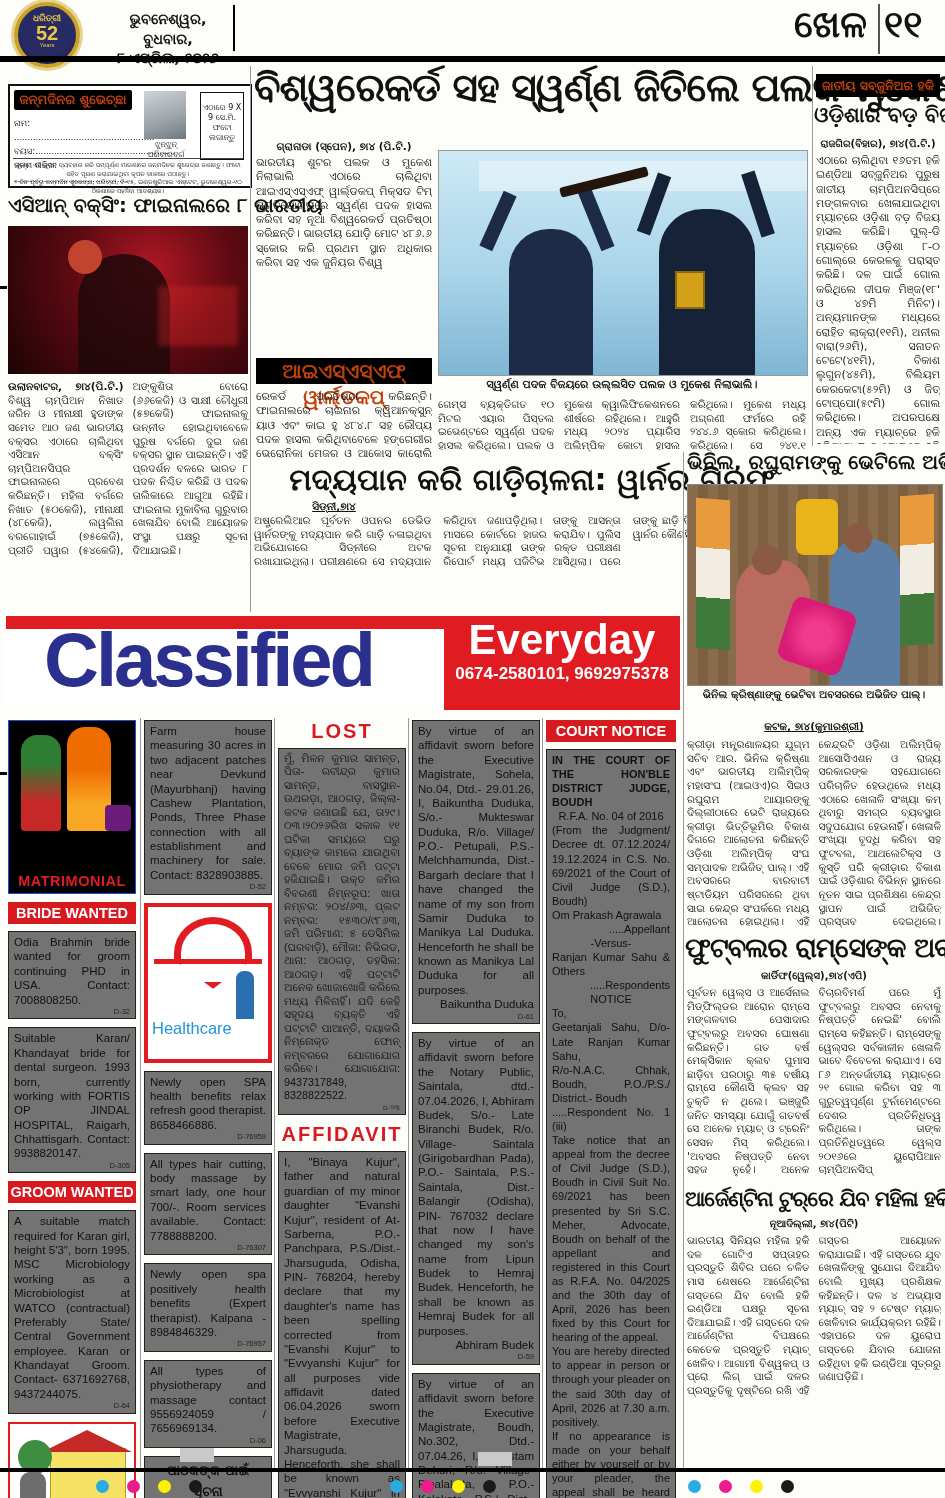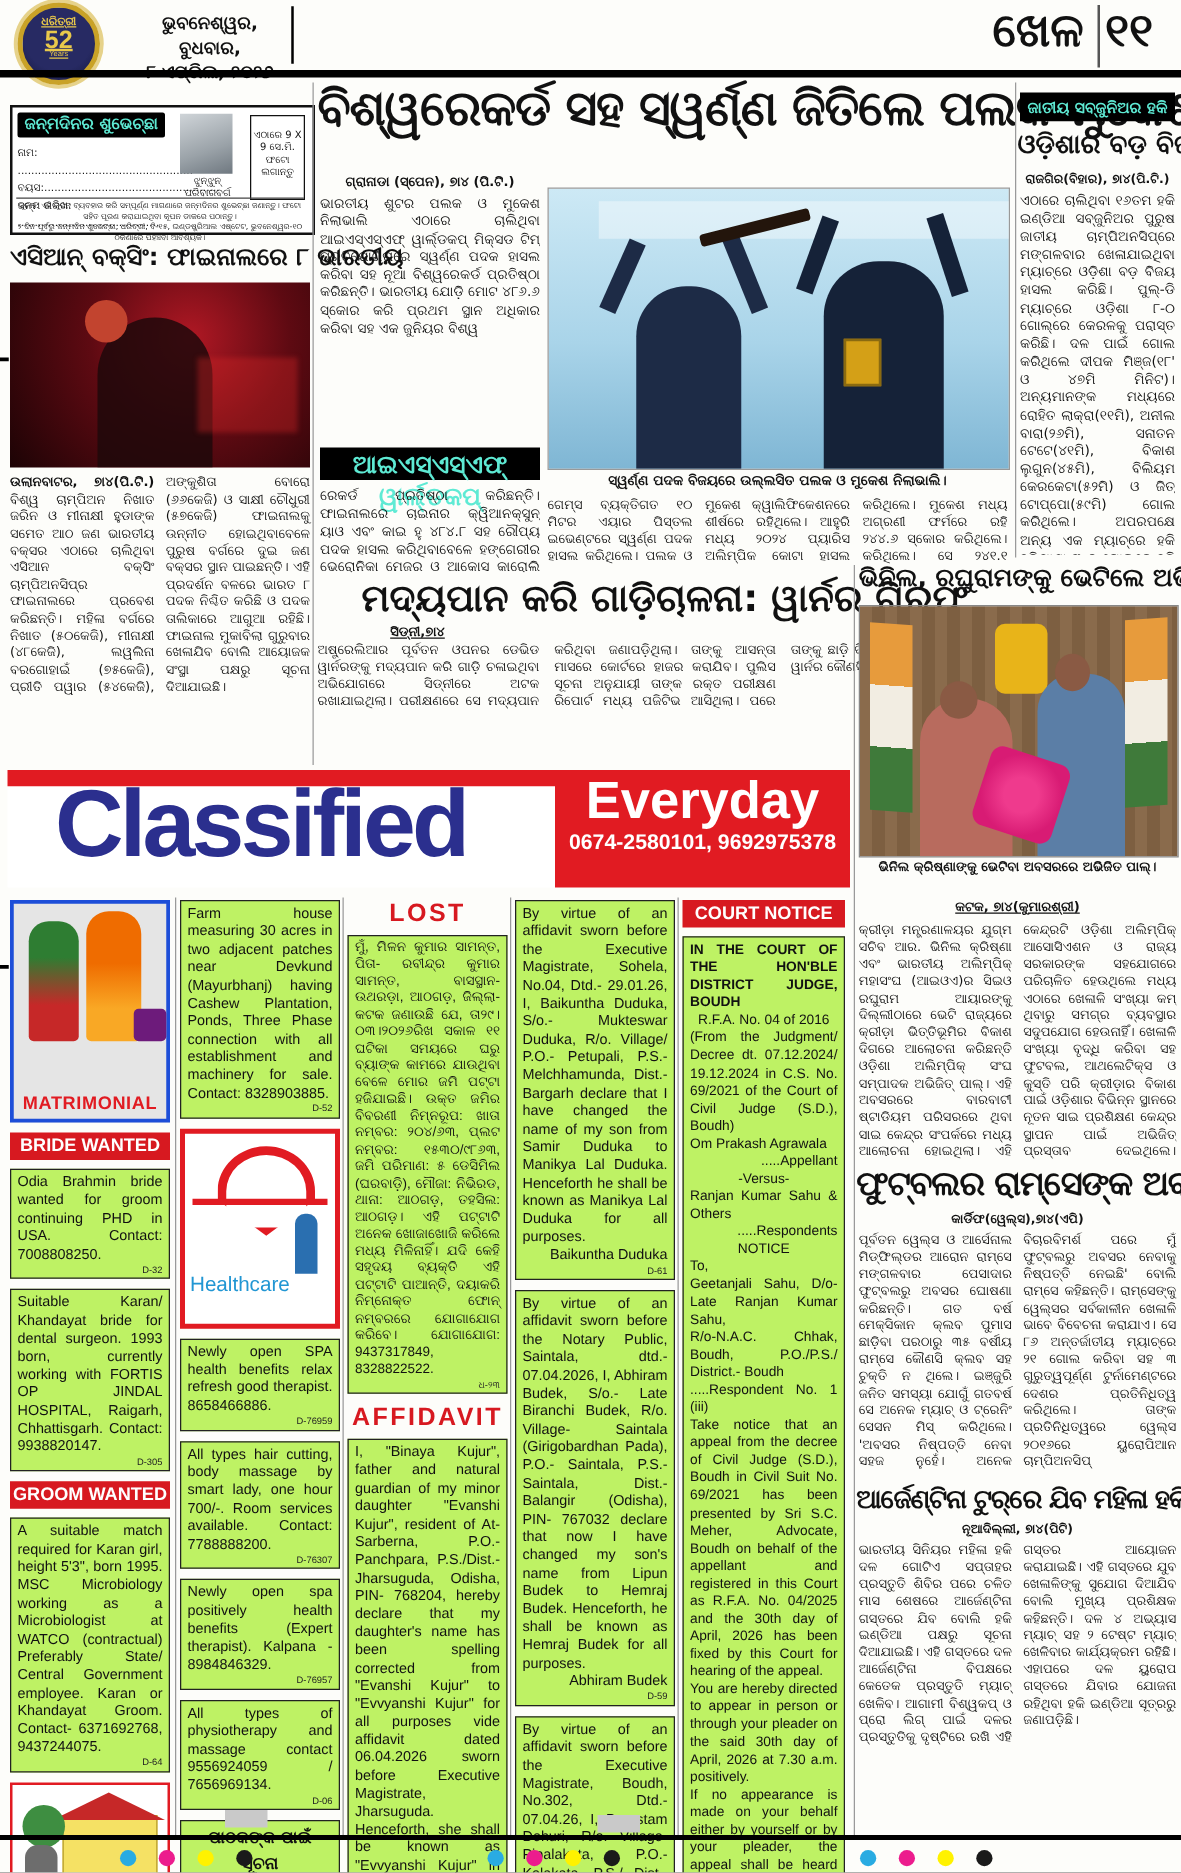--- a/index.html
+++ b/index.html
@@ -8,41 +8,41 @@
   .abs{position:absolute;}
   .od{font-family:"DejaVu Sans",sans-serif;}
   .en{font-family:"Liberation Sans",sans-serif;}
   .hl{font-weight:bold;line-height:1.05;}
   .just{text-align:justify;}
   .dl{font-weight:bold;text-align:center;}
   .body-txt{font-size:10.5px;line-height:1.3;}
   .vrule{width:1px;background:#9a9a9a;}
   .hrule{background:#000;}
   .photo{overflow:hidden;}
-  .adbox{border:1px solid #222;padding:3px 5px;background:#bef264;
+  .adbox{border:1px solid #222;padding:3px 5px;background:#737373;
          font:11.5px/1.25 "Liberation Sans",sans-serif;text-align:justify;margin-bottom:8px;}
   .adref{text-align:right;font-size:7.5px;line-height:1;margin-top:1px;color:#222;}
   .adsig{text-align:right;}
   .redbar{background:#d71920;color:#fff;font:bold 14.5px "Liberation Sans",sans-serif;
           text-align:center;padding:3px 0;margin-bottom:7px;}
   .redword{color:#d71920;font:bold 20px "Liberation Sans",sans-serif;text-align:center;
            letter-spacing:2px;margin-bottom:5px;}
-  .kicker{background:#000;color:#5eead4;font-weight:bold;text-align:center;}
+  .kicker{background:#000;color:#c2410c;font-weight:bold;text-align:center;}
   .cap{font-weight:bold;text-align:center;}
   .dot{width:13px;height:13px;border-radius:50%;display:inline-block;margin-right:13px;}
 </style>
 </head>
 <body>
 
 <div class="page">
 
   <div class="abs" style="left:0;top:0;width:945px;height:62px;">
     <div class="abs" style="left:14px;top:2px;width:58px;height:58px;border-radius:50%;
          background:radial-gradient(circle at 50% 40%,#272a63 60%,#14163d 100%);
-         border:4px solid #c9a227;box-shadow:0 0 0 3px #e6d28a;text-align:center;color:#e8c84b;text-decoration:underline;">
+         border:4px solid #c9a227;box-shadow:0 0 0 3px #e6d28a;text-align:center;color:#e8c84b;">
       <div style="font-size:9px;font-weight:bold;margin-top:7px;">ଧରିତ୍ରୀ</div>
       <div class="en" style="font-size:20px;font-weight:bold;line-height:0.9;">52</div>
       <div class="en" style="font-size:6px;">Years</div>
     </div>
     <div class="abs od" style="left:108px;top:10px;width:120px;text-align:center;font-weight:bold;font-size:14.5px;line-height:1.35;">
       <div>ଭୁବନେଶ୍ୱର, ବୁଧବାର,</div>
       <div>୮ ଏପ୍ରିଲ, ୨୦୨୬</div>
     </div>
     <div class="abs" style="left:233px;top:5px;width:2px;height:46px;background:#000;"></div>
     <div class="abs od hl" style="left:742px;top:6px;width:125px;font-size:37px;text-align:right;">ଖେଳ</div>
@@ -158,21 +158,21 @@
       <div class="en" style="font-size:17px;font-weight:bold;">0674-2580101, 9692975378</div>
     </div>
   </div>
 
   <div class="abs vrule" style="left:140px;top:718px;height:750px;"></div>
   <div class="abs vrule" style="left:274px;top:718px;height:750px;"></div>
   <div class="abs vrule" style="left:408px;top:718px;height:750px;"></div>
   <div class="abs vrule" style="left:542px;top:718px;height:750px;"></div>
 
   <div class="abs" style="left:8px;top:720px;width:128px;">
-    <div style="border:3px solid #1d4ed8;height:172px;position:relative;background:#e5e5e5;margin-bottom:8px;">
+    <div style="border:1px solid #1d4ed8;height:172px;position:relative;background:#000000;margin-bottom:8px;">
       <div class="abs" style="left:12px;top:14px;width:40px;height:96px;background:linear-gradient(180deg,#2e7d32 30%,#c62828 70%);border-radius:16px 16px 4px 4px;"></div>
       <div class="abs" style="left:58px;top:6px;width:44px;height:104px;background:linear-gradient(180deg,#ef6c00 40%,#f9a825 75%);border-radius:18px 18px 4px 4px;"></div>
       <div class="abs" style="left:96px;top:84px;width:26px;height:26px;background:#6d1b7b;border-radius:4px;"></div>
       <div class="abs en" style="left:0;bottom:4px;width:100%;text-align:center;font-weight:bold;color:#e11b22;font-size:14.5px;letter-spacing:0.5px;">MATRIMONIAL</div>
     </div>
     <div class="redbar">BRIDE WANTED</div>
     <div class="adbox">
       <span>Odia Brahmin bride wanted for groom continuing PHD in USA. Contact: 7008808250.</span>
       <div class="adref">D-32</div>
     </div>

